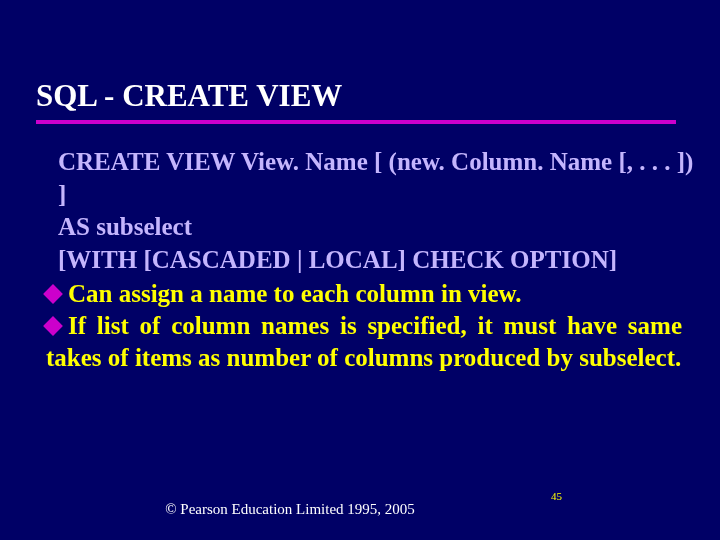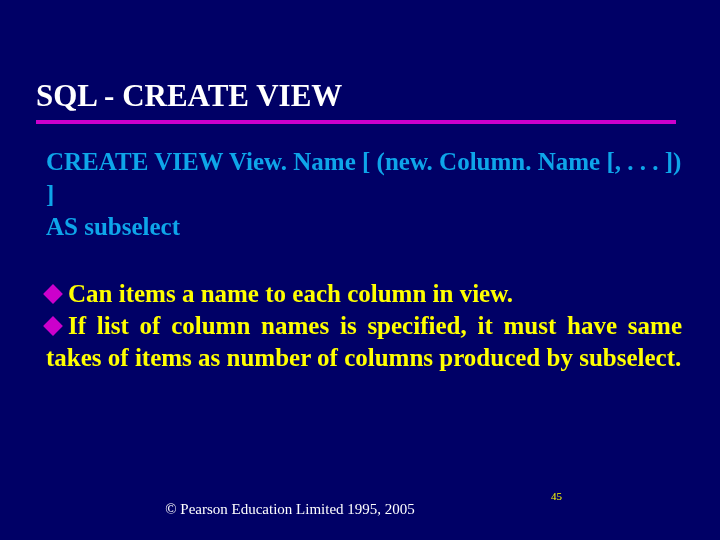--- a/index.html
+++ b/index.html
@@ -30,24 +30,24 @@
   .title-underline {
     position: absolute;
     left: 36px;
     top: 120px;
     width: 640px;
     height: 4px;
     background: #cc00cc;
   }
   .syntax-block {
     position: absolute;
-    left: 46px;
+    left: 58px;
     top: 146px;
     width: 636px;
-    color: #0ea5e9;
+    color: #c4b5fd;
     font-size: 25px;
     font-weight: bold;
     line-height: 1.3;
   }
   .syntax-indent {
   }
   .bullets {
     position: absolute;
     left: 46px;
     top: 278px;
@@ -97,25 +97,26 @@
 <body>
 
 <div class="slide">
 
   <div class="title">SQL - CREATE VIEW</div>
   <div class="title-underline"></div>
 
   <div class="syntax-block">
     <div>CREATE VIEW View. Name [ (new. Column. Name [, . . . ]) ]</div>
     <div class="syntax-indent">AS subselect</div>
+    <div class="syntax-indent">[WITH [CASCADED | LOCAL] CHECK OPTION]</div>
   </div>
 
   <div class="bullets">
     <p class="bullet-row">
-      <span class="bullet-marker"></span><span>Can items a name to each column in view.</span>
+      <span class="bullet-marker"></span><span>Can assign a name to each column in view.</span>
     </p>
     <p class="bullet-row just-last-left">
       <span class="bullet-marker"></span><span>If list of column names is specified, it must have same takes of items as number of columns produced by </span><span class="italic">subselect</span><span>.</span>
     </p>
   </div>
 
   <div class="footer">© Pearson Education Limited 1995, 2005</div>
   <div class="page-number">45</div>
 
 </div>

